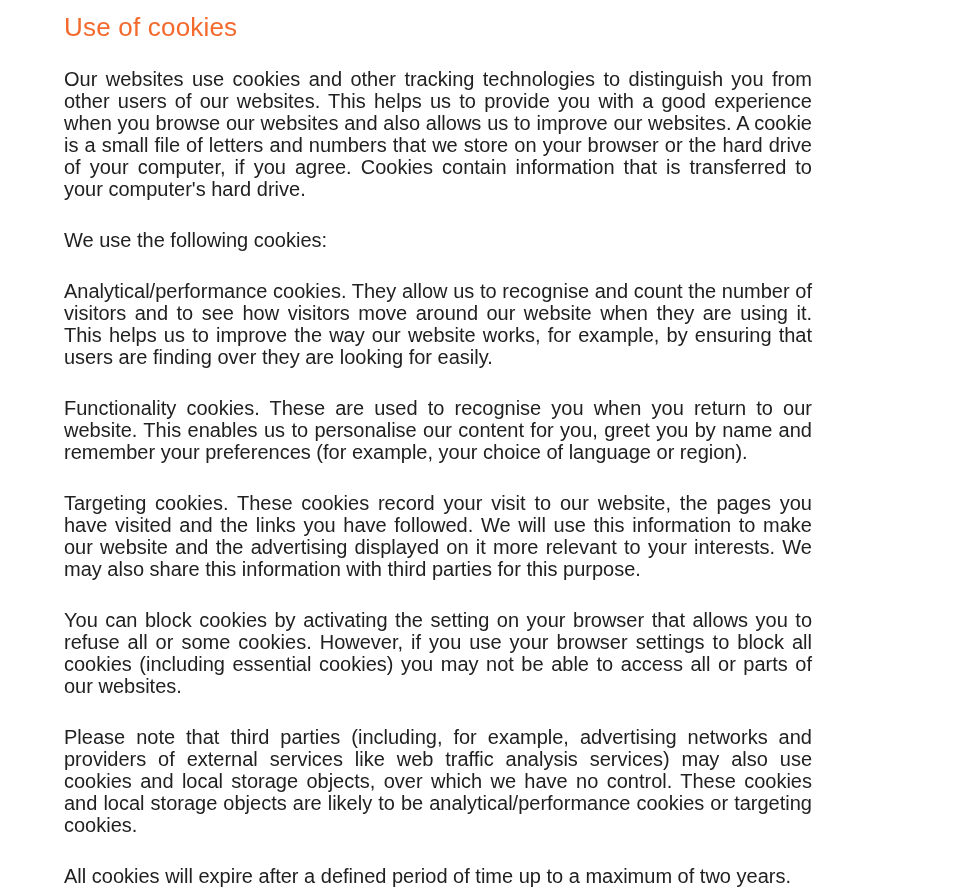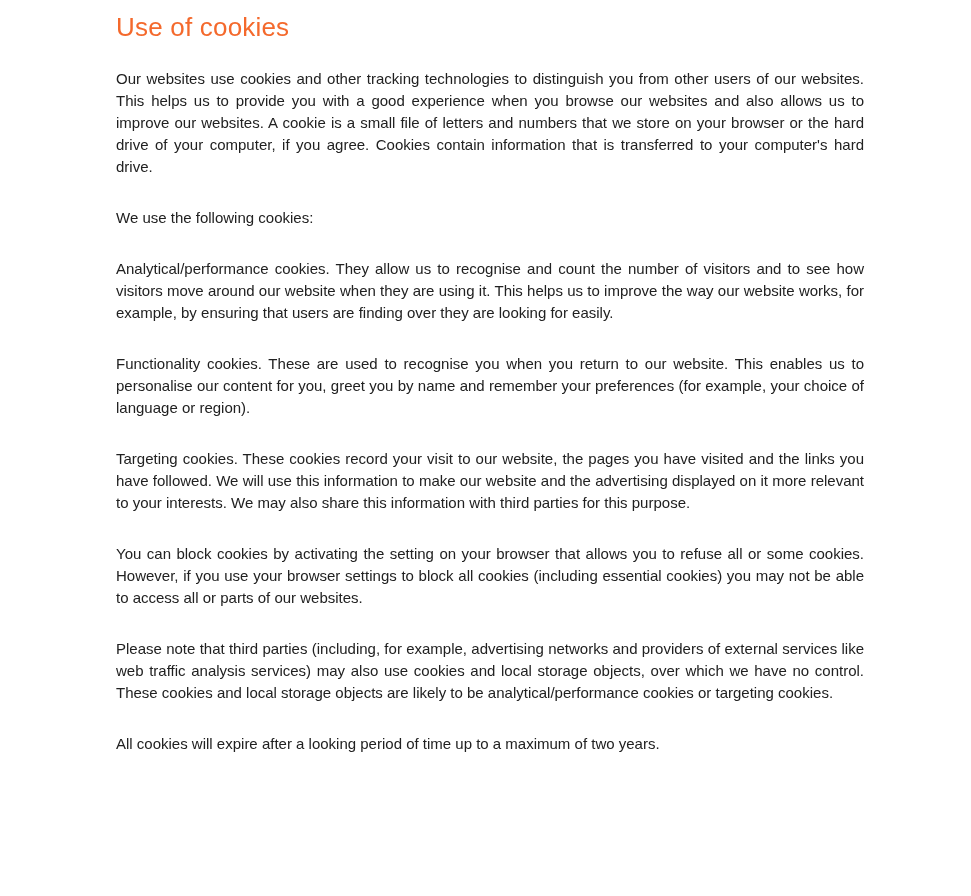--- a/index.html
+++ b/index.html
@@ -10,34 +10,34 @@
   }
   .page {
     width: 971px;
     height: 896px;
     background: var(--bg, #ffffff);
     box-sizing: border-box;
     overflow: hidden;
   }
   .content {
     width: 748px;
-    margin-left: 116px;
+    margin-left: 64px;
     padding-top: 12px;
   }
   .title {
     color: var(--accent, #F4692C);
     font-size: 26px;
     line-height: 30px;
     font-weight: 400;
     margin: 0 0 26px 0;
     letter-spacing: 0.2px;
   }
   .body-text p {
     color: var(--text, #212121);
-    font-size: 15px;
+    font-size: 20px;
     line-height: 22px;
     text-align: justify;
     margin: 0 0 29px 0;
   }
   .body-text p:last-child {
     margin-bottom: 0;
   }
 </style>
 </head>
 <body>
@@ -46,16 +46,16 @@
   <div class="content">
     <h1 class="title">Use of cookies</h1>
     <div class="body-text">
       <p>Our websites use cookies and other tracking technologies to distinguish you from other users of our websites. This helps us to provide you with a good experience when you browse our websites and also allows us to improve our websites. A cookie is a small file of letters and numbers that we store on your browser or the hard drive of your computer, if you agree. Cookies contain information that is transferred to your computer's hard drive.</p>
       <p>We use the following cookies:</p>
       <p>Analytical/performance cookies. They allow us to recognise and count the number of visitors and to see how visitors move around our website when they are using it. This helps us to improve the way our website works, for example, by ensuring that users are finding over they are looking for easily.</p>
       <p>Functionality cookies. These are used to recognise you when you return to our website. This enables us to personalise our content for you, greet you by name and remember your preferences (for example, your choice of language or region).</p>
       <p>Targeting cookies. These cookies record your visit to our website, the pages you have visited and the links you have followed. We will use this information to make our website and the advertising displayed on it more relevant to your interests. We may also share this information with third parties for this purpose.</p>
       <p>You can block cookies by activating the setting on your browser that allows you to refuse all or some cookies. However, if you use your browser settings to block all cookies (including essential cookies) you may not be able to access all or parts of our websites.</p>
       <p>Please note that third parties (including, for example, advertising networks and providers of external services like web traffic analysis services) may also use cookies and local storage objects, over which we have no control. These cookies and local storage objects are likely to be analytical/performance cookies or targeting cookies.</p>
-      <p>All cookies will expire after a looking period of time up to a maximum of two years.</p>
+      <p>All cookies will expire after a defined period of time up to a maximum of two years.</p>
     </div>
   </div>
 </div>
 
 </body></html>

